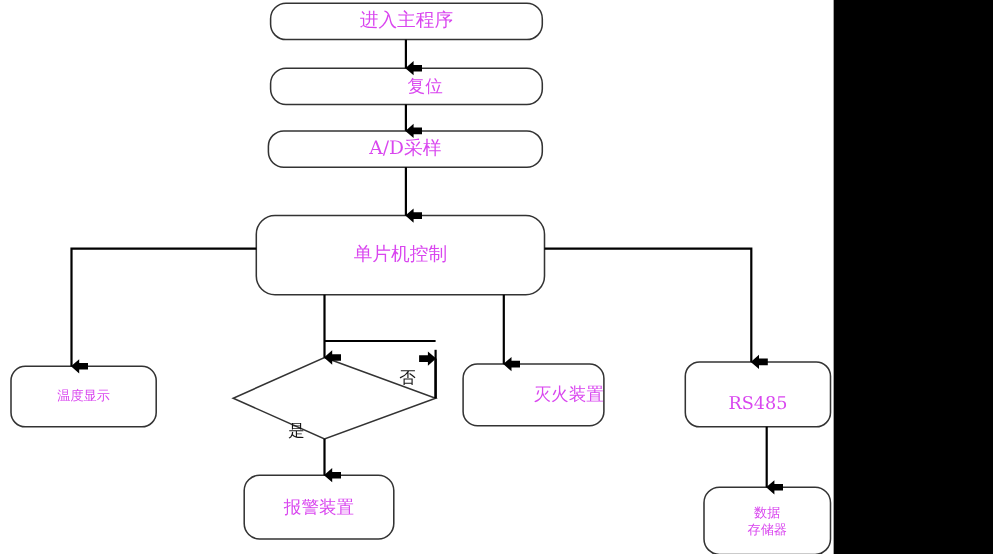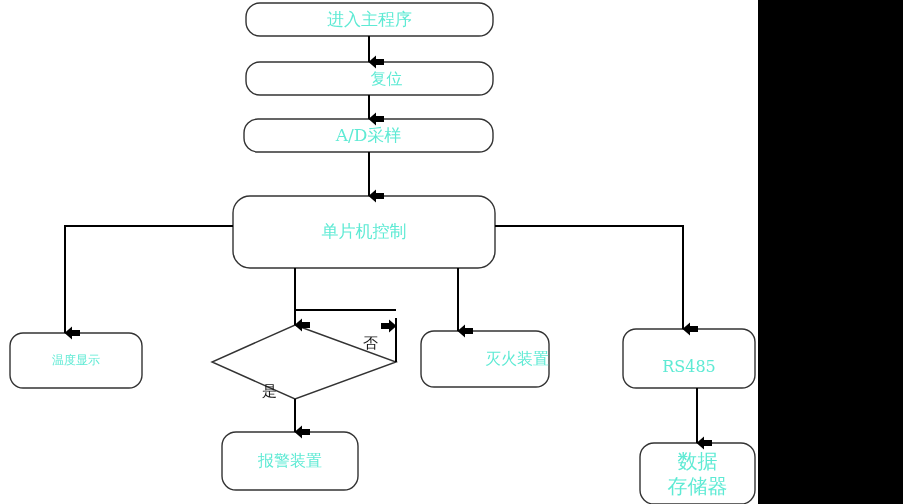--- a/index.html
+++ b/index.html
@@ -38,21 +38,21 @@
     top: 0;
     width: 758px;
     height: 504px;
   }
   .node-label {
     position: absolute;
     display: flex;
     align-items: center;
     justify-content: center;
     text-align: center;
-    color: #5eead4;
+    color: #d946ef;
     font-family: "DejaVu Serif", "Liberation Serif", serif;
     line-height: 1.25;
     pointer-events: none;
     white-space: pre-line;
   }
   .edge-label {
     position: absolute;
     color: #141414;
     font-family: "DejaVu Serif", "Liberation Serif", serif;
     font-size: 15px;
@@ -126,20 +126,20 @@
 
   <div class="node-label" style="left:10px; top:333px; width:132px; height:55px; font-size:12px;">温度显示</div>
 
 
   <div class="node-label" style="left:421px; top:331px; width:128px; height:56px; font-size:16px;padding-left:32px;">灭火装置</div>
 
   <div class="node-label" style="left:623px; top:329px; width:132px; height:75px; font-size:16px;">RS485</div>
 
   <div class="node-label" style="left:222px; top:432px; width:136px; height:58px; font-size:16px;border-radius:28px;">报警装置</div>
 
-  <div class="node-label" style="left:640px; top:443px; width:115px; height:61px; font-size:20px;">数据
+  <div class="node-label" style="left:640px; top:443px; width:115px; height:61px; font-size:12px;">数据
 存储器</div>
 
   <div class="edge-label" style="left:363px; top:336px;">否</div>
 
   <div class="edge-label" style="left:262px; top:384px;">是</div>
 
 </div>
 
 </body></html>

